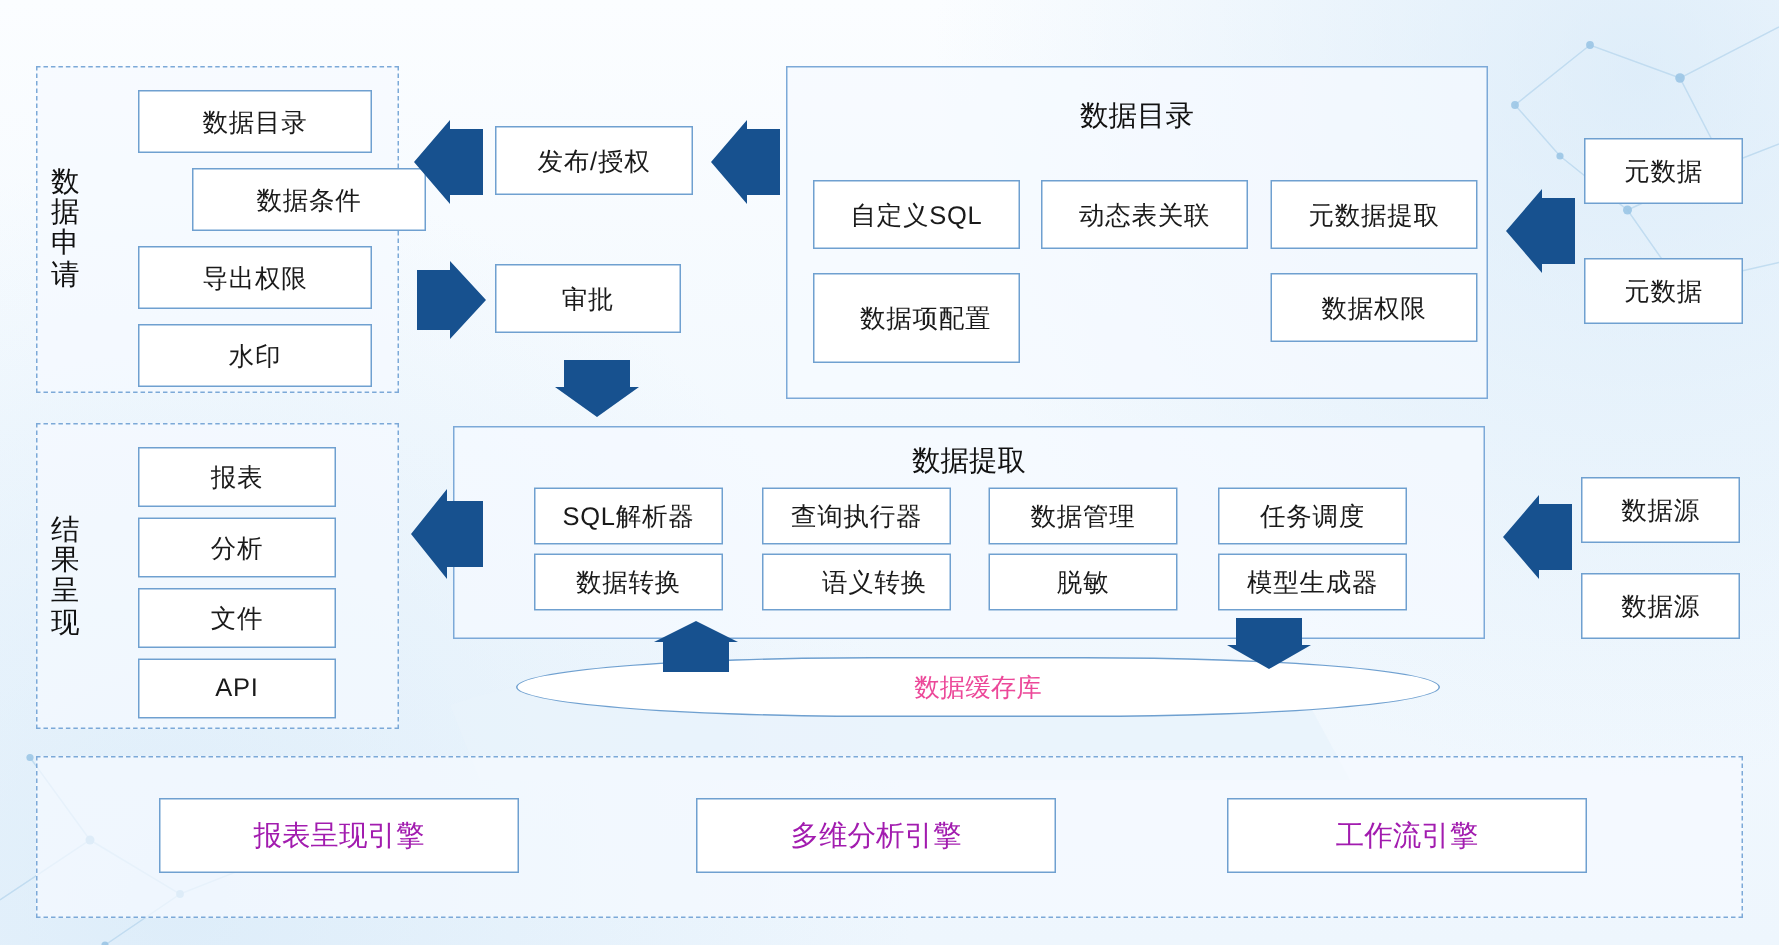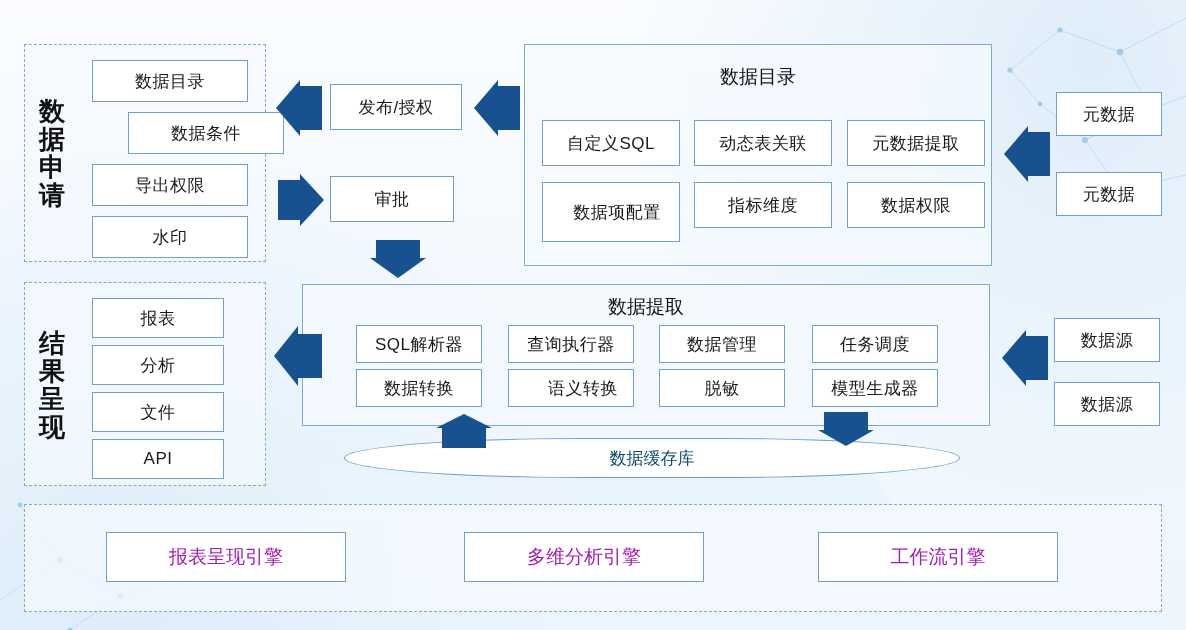--- a/index.html
+++ b/index.html
@@ -35,42 +35,40 @@
     box-sizing:border-box;
     display:flex;align-items:center;justify-content:center;
     color:#1a1a1a;
     font-size:17px;
     letter-spacing:.5px;
     white-space:nowrap;
   }
   .vlabel{
     position:absolute;
     display:flex;align-items:center;justify-content:center;
-    font-size:26px;color:#111;
+    font-size:19px;color:#111;
     line-height:1.08;
-    text-align:center;
     writing-mode:horizontal-tb;
     width:34px;
     white-space:normal;
     word-break:break-all;
-    font-weight:bold;
   }
   .grouptitle{
     position:absolute;
     font-size:19px;color:#111;
     display:flex;align-items:center;justify-content:center;
     white-space:nowrap;
   }
   .cyl{
     position:absolute;
     border:1px solid #6fa0d0;
     background:#ffffff;
     border-radius:50%/26px;
     display:flex;align-items:center;justify-content:center;
-    font-size:17px;color:#0c4a6e;
+    font-size:17px;color:#ec4899;
     box-sizing:border-box;
   }
   .arrow{position:absolute;}
   .bottombox{
     position:absolute;
     border:1px solid #6fa0d0;
     background:#ffffff;
     display:flex;align-items:center;justify-content:center;
     font-size:19px;color:#a21caf;
     box-sizing:border-box;
@@ -142,21 +140,20 @@
     <path d="M6 4 L50 4 L50 22 L56 22 L28 42 L0 22 L6 22 Z" fill="#17518f"></path>
   </svg>
 
   <div class="panel solid" style="left:524px;top:44px;width:468px;height:222px;"></div>
   <div class="grouptitle" style="left:524px;top:60px;width:468px;height:34px;">数据目录</div>
 
   <div class="box" style="left:542px;top:120px;width:138px;height:46px;">自定义SQL</div>
   <div class="box" style="left:694px;top:120px;width:138px;height:46px;">动态表关联</div>
   <div class="box" style="left:847px;top:120px;width:138px;height:46px;">元数据提取</div>
   <div class="box" style="left:542px;top:182px;width:138px;height:60px;padding-left:12px;">数据项配置</div>
-  <div class="box" style="left:694px;top:182px;width:138px;height:46px;">指标维度</div>
   <div class="box" style="left:847px;top:182px;width:138px;height:46px;">数据权限</div>
 
   <div class="panel solid" style="left:302px;top:284px;width:688px;height:142px;"></div>
   <div class="grouptitle" style="left:302px;top:292px;width:688px;height:30px;">数据提取</div>
 
   <div class="box" style="left:356px;top:325px;width:126px;height:38px;">SQL解析器</div>
   <div class="box" style="left:508px;top:325px;width:126px;height:38px;">查询执行器</div>
   <div class="box" style="left:659px;top:325px;width:126px;height:38px;">数据管理</div>
   <div class="box" style="left:812px;top:325px;width:126px;height:38px;">任务调度</div>
   <div class="box" style="left:356px;top:369px;width:126px;height:38px;">数据转换</div>

